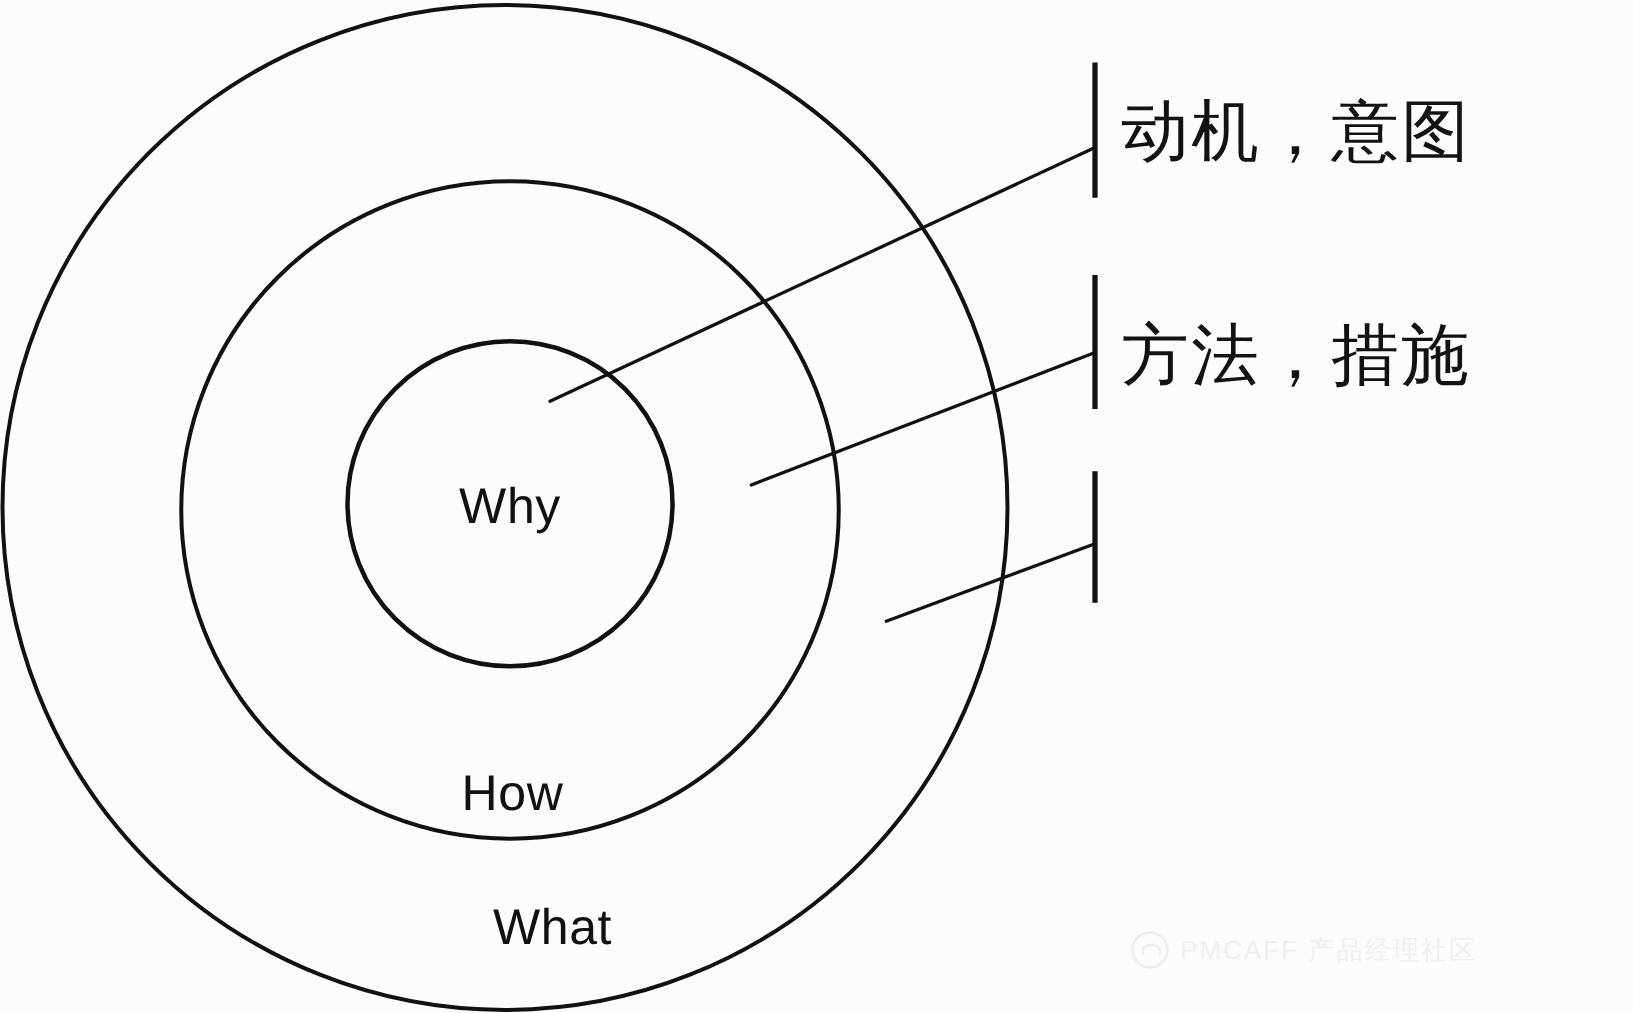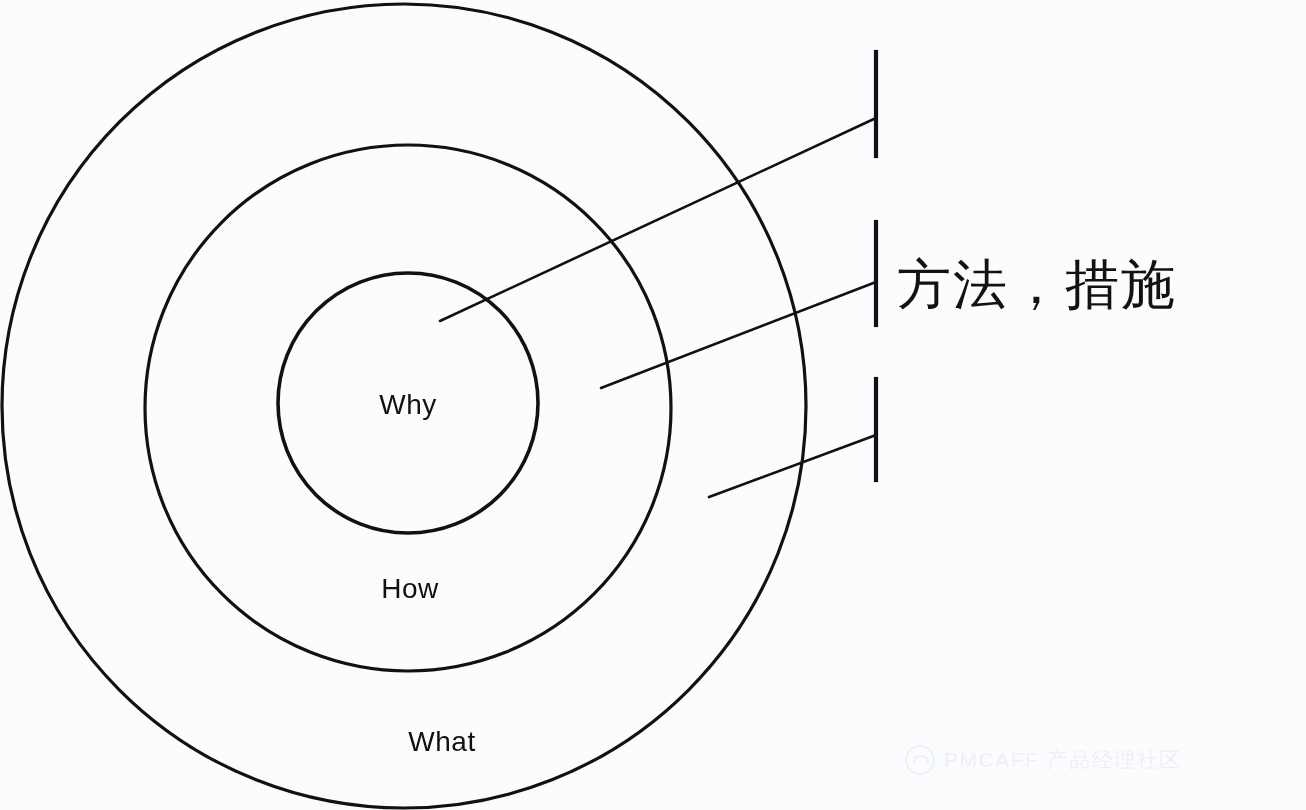--- a/index.html
+++ b/index.html
@@ -22,30 +22,30 @@
   #diagram {
     position: absolute;
     left: 0;
     top: 0;
     width: 1306px;
     height: 810px;
   }
   .ring-label {
     position: absolute;
     font-family: "Liberation Sans", "DejaVu Sans", sans-serif;
-    font-size: 28px;
+    font-size: 40px;
     font-weight: 400;
     color: #111114;
     letter-spacing: 0.5px;
     white-space: nowrap;
     transform: translate(-50%, -50%);
     line-height: 1;
   }
   #label-why  { left: 408px; top: 405px; }
-  #label-how  { left: 410px; top: 589px; }
+  #label-how  { left: 410px; top: 635px; }
   #label-what { left: 414px; top: 742px; margin-left: 28px; }
 
   .callout {
     position: absolute;
     left: 897px;
     font-family: "Liberation Sans", "DejaVu Sans", sans-serif;
     font-size: 54px;
     font-weight: 500;
     color: #121215;
     white-space: nowrap;
@@ -115,20 +115,21 @@
       <line x1="876" y1="52" x2="876" y2="156" stroke="#111114" stroke-width="4.2" stroke-linecap="square"></line>
       <line x1="876" y1="222" x2="876" y2="325" stroke="#111114" stroke-width="4.2" stroke-linecap="square"></line>
       <line x1="876" y1="379" x2="876" y2="480" stroke="#111114" stroke-width="4.2" stroke-linecap="square"></line>
     </g>
   </svg>
 
   <div class="ring-label" id="label-why">Why</div>
   <div class="ring-label" id="label-how">How</div>
   <div class="ring-label" id="label-what">What</div>
 
+  <div class="callout" id="callout-0">动机，意图</div>
   <div class="callout" id="callout-1">方法，措施</div>
 
   <div id="watermark">
     <span class="wm-mark"></span>
     <span class="wm-text" style="color: rgb(224, 228, 233);">PMCAFF 产品经理社区</span>
   </div>
 
 </div>
 
 </body></html>

